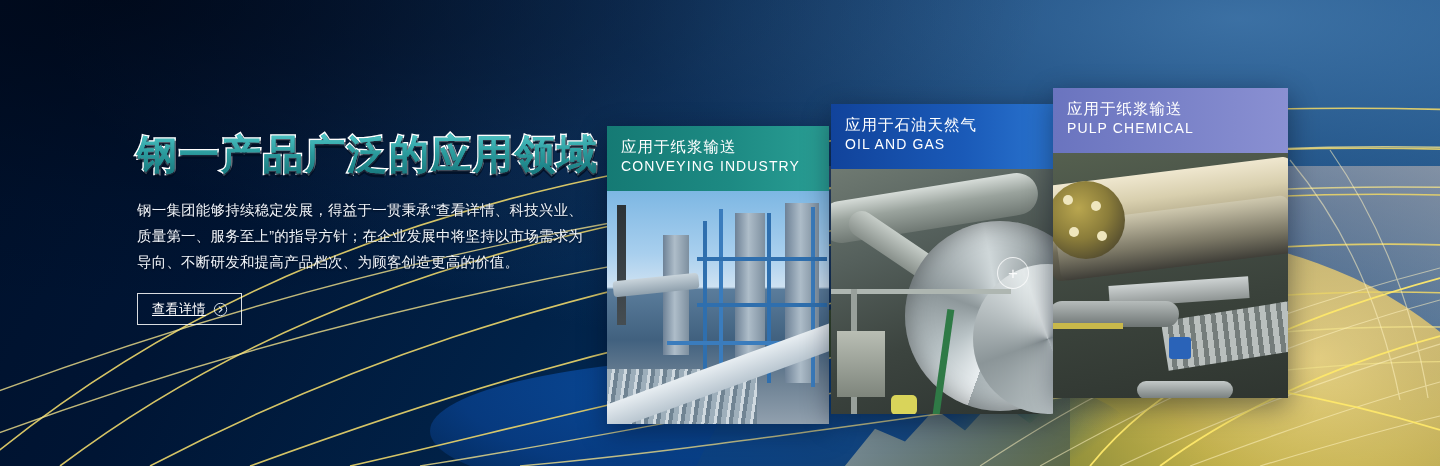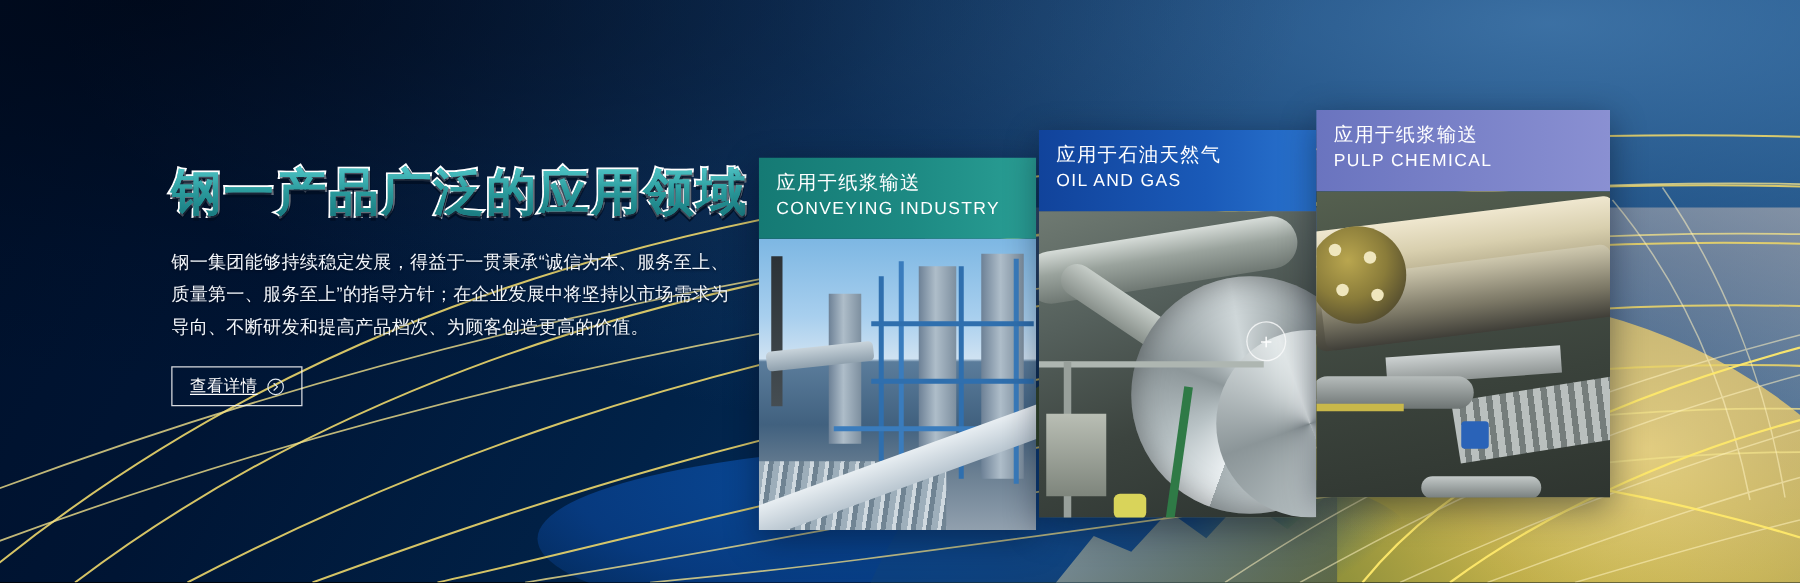--- a/index.html
+++ b/index.html
@@ -251,21 +251,21 @@
       <path d="M1160 466 C 1230 414, 1330 366, 1440 336"></path>
       <path d="M1100 370 C 1200 374, 1330 396, 1440 430"></path>
     </g>
   </svg>
 
   <div class="copy">
     <div class="headline-wrap">
       <h1 class="headline">钢一产品广泛的应用领域</h1>
       <h1 class="headline headline-front">钢一产品广泛的应用领域</h1>
     </div>
-    <p class="body-copy">钢一集团能够持续稳定发展，得益于一贯秉承“诚信为本、服务至上、质量第一、服务至上”的指导方针；在企业发展中将坚持以市场需求为导向、不断研发和提高产品档次、为顾客创造更高的价值。</p>
+    <p class="body-copy">钢一集团能够持续稳定发展，得益于一贯秉承“查看详情、科技兴业、质量第一、服务至上”的指导方针；在企业发展中将坚持以市场需求为导向、不断研发和提高产品档次、为顾客创造更高的价值。</p>
     <a class="cta" href="#">
       <span class="cta-label">查看详情</span>
       <span class="cta-arrow">
         <svg width="15" height="15" viewBox="0 0 16 16">
           <circle cx="8" cy="8" r="6.6" fill="none" stroke="#dfe8f0" stroke-width="1"></circle>
           <path d="M6.6 5.2 L9.6 8 L6.6 10.8" fill="none" stroke="#dfe8f0" stroke-width="1.1" stroke-linecap="round" stroke-linejoin="round"></path>
         </svg>
       </span>
     </a>
   </div>

